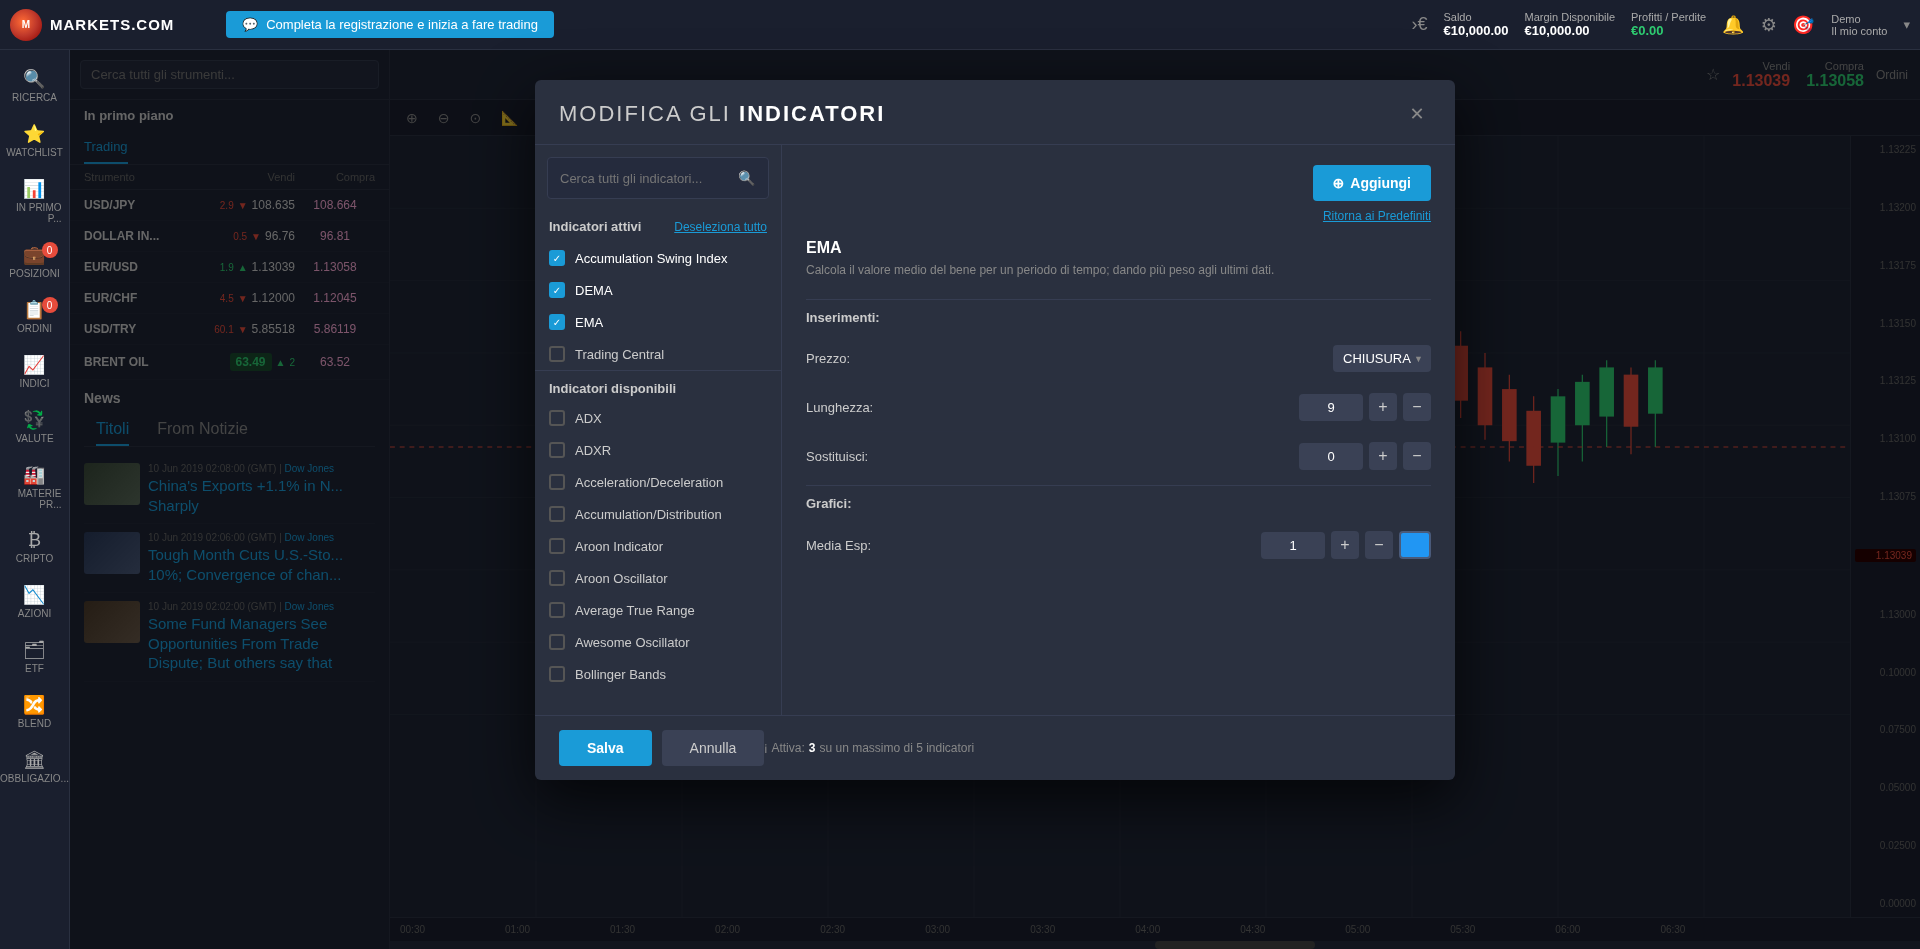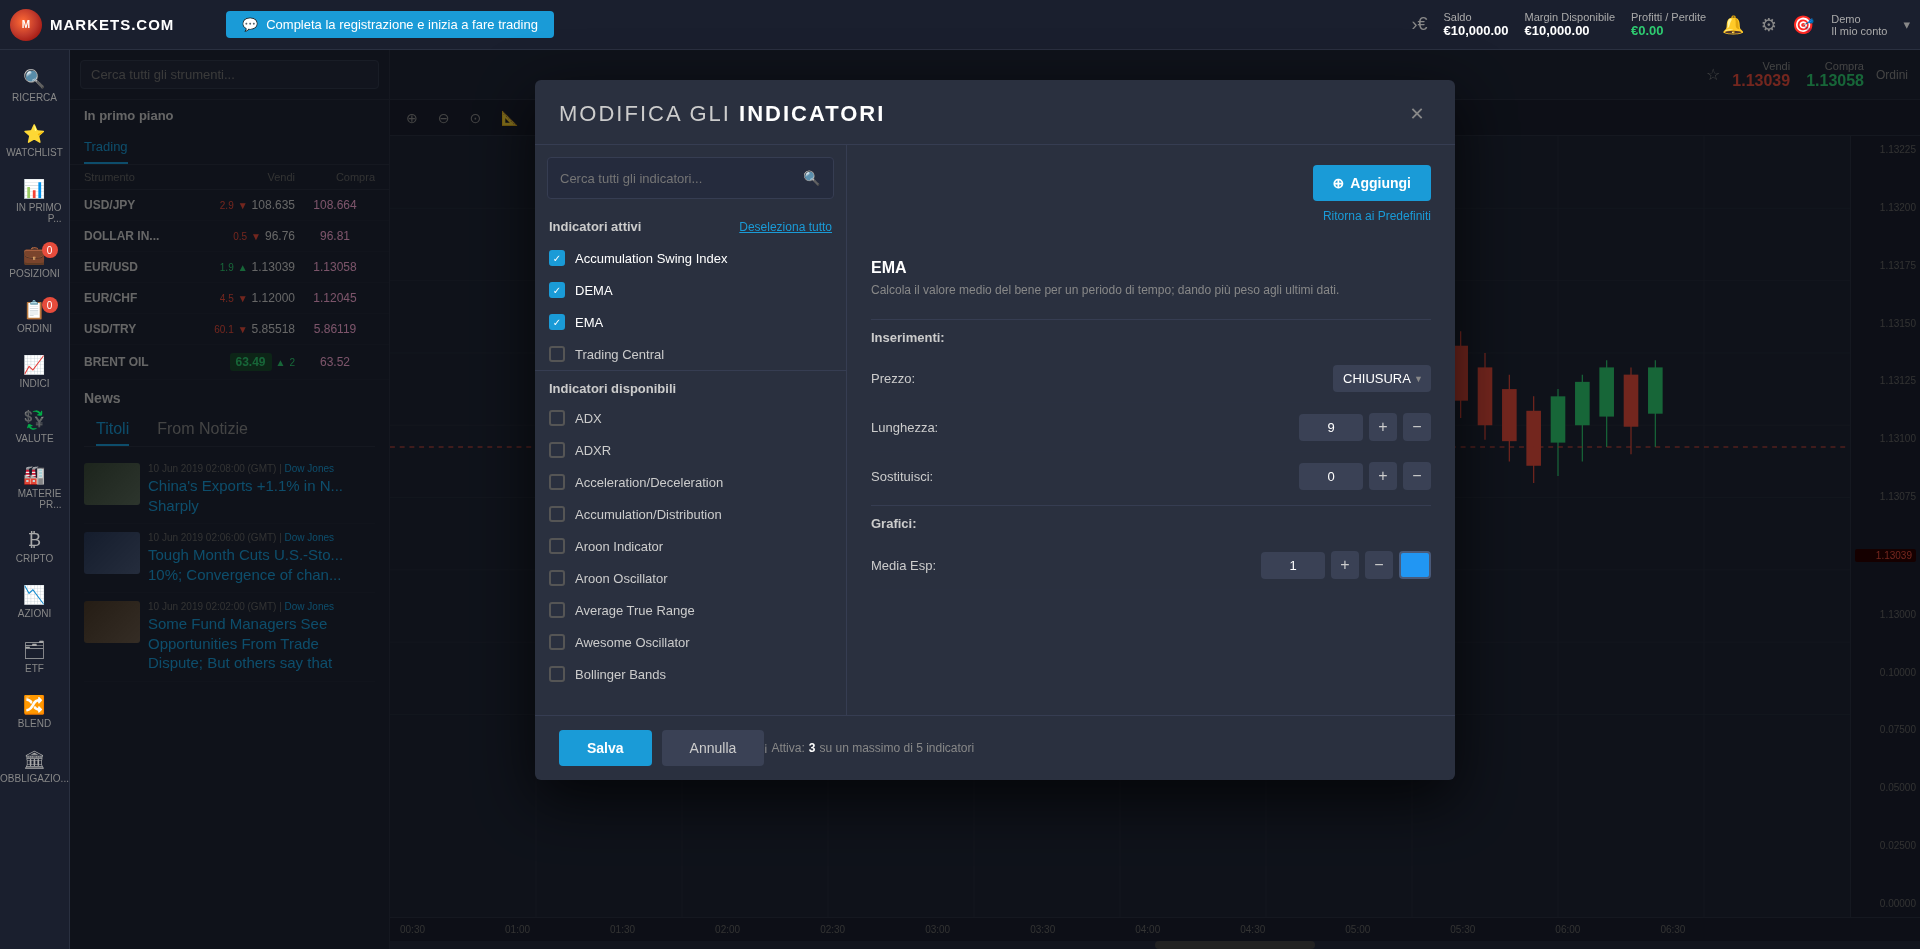--- a/index.html
+++ b/index.html
@@ -316,21 +316,21 @@
       border-radius: 50%;
     }
     .modal-body {
       display: flex;
       flex: 1;
       overflow: hidden;
     }
 
     
     .indicator-list-panel {
-      width: 312px;
+      width: 247px;
       border-right: 1px solid #363d52;
       display: flex;
       flex-direction: column;
       flex-shrink: 0;
     }
     .indicator-search {
       padding: 12px;
       border-bottom: 1px solid #363d52;
       display: flex;
       align-items: center;
@@ -499,22 +499,22 @@
       gap: 6px;
       font-weight: 600;
       margin-bottom: 8px;
       align-self: flex-end;
     }
     .reset-defaults {
       font-size: 12px;
       color: #1a9bd7;
       cursor: pointer;
       text-align: right;
-      margin-bottom: 20px;
       align-self: flex-end;
+      text-decoration: underline;
     }
 
     
     .modal-footer {
       border-top: 1px solid #363d52;
       padding: 14px 24px;
       display: flex;
       align-items: center;
     }
     .save-btn {

